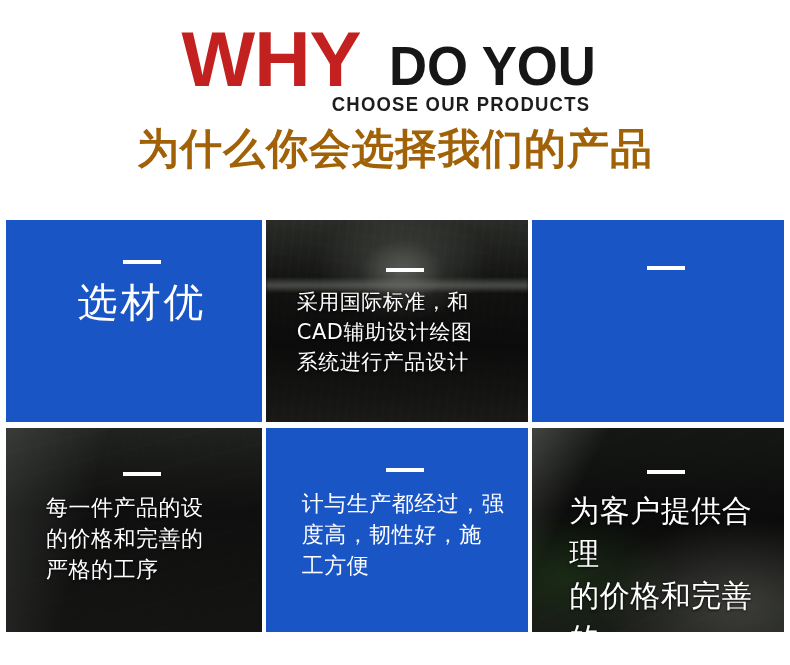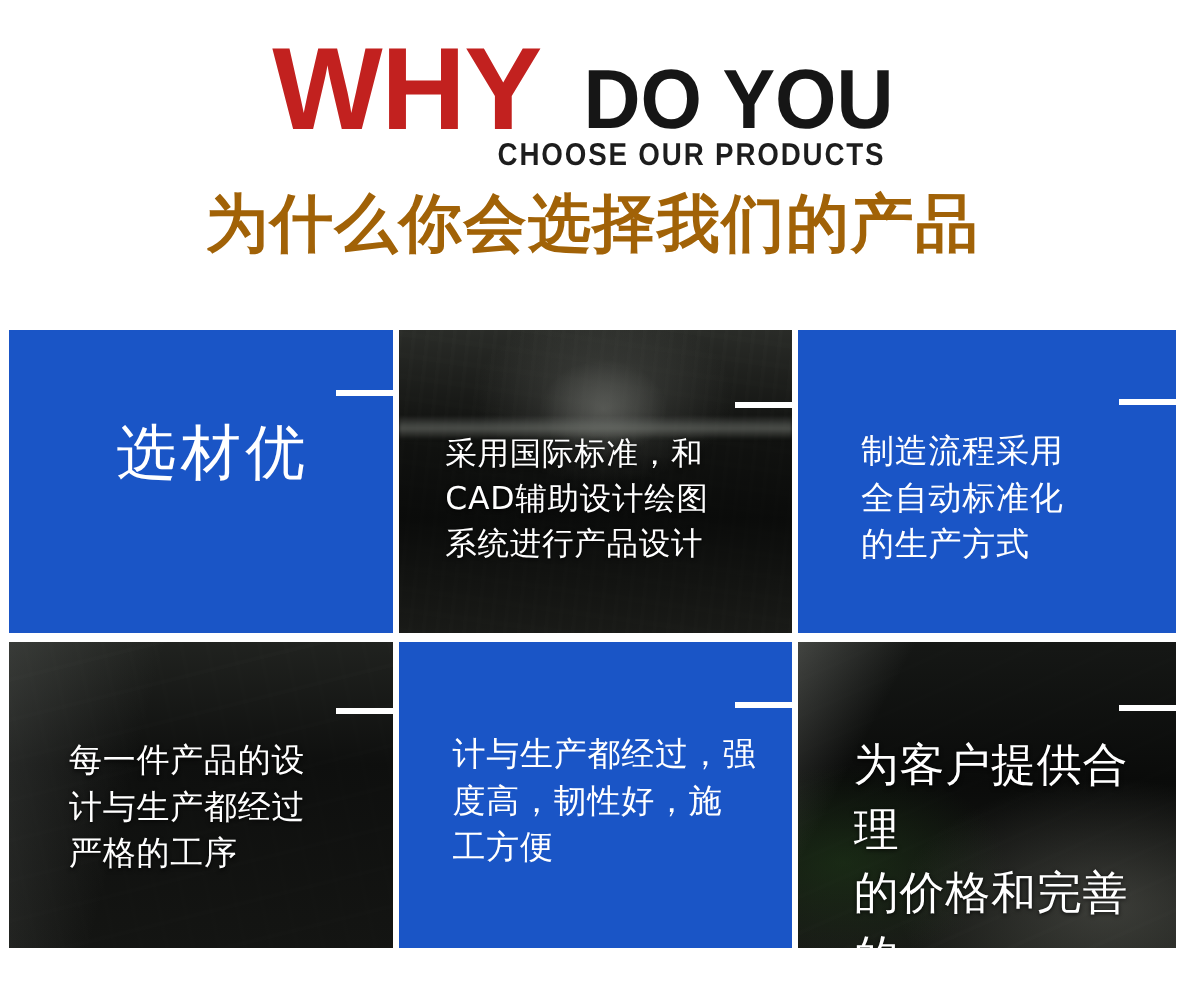--- a/index.html
+++ b/index.html
@@ -107,21 +107,21 @@
     grid-template-rows: 202px 204px;
     column-gap: 4px;
     row-gap: 6px;
   }
 
   .cell {
     position: relative;
     overflow: hidden;
     display: flex;
     flex-direction: column;
-    align-items: flex-end;
+    align-items: center;
     justify-content: flex-start;
     padding-left: 16px;
   }
 
   .cell.blue { background: #1a55c6; }
 
   .cell.photo { background: #4d7c0f; }
 
   
   .photo .bg {
@@ -253,30 +253,27 @@
     <div class="cell photo c2">
       <div class="bg bg-cad"></div>
       <div class="divider"></div>
       <div class="body">采用国际标准，和
 CAD辅助设计绘图
 系统进行产品设计</div>
     </div>
 
     <div class="cell blue c3">
       <div class="divider"></div>
-      <div class="body">制造流程采用
-全自动标准化
-的生产方式</div>
     </div>
 
     <div class="cell photo c4">
       <div class="bg bg-line"></div>
       <div class="divider"></div>
       <div class="body">每一件产品的设
-计与生产都经过
+的价格和完善的
 严格的工序</div>
     </div>
 
     <div class="cell blue c5">
       <div class="divider"></div>
       <div class="body">计与生产都经过，强
 度高，韧性好，施
 工方便</div>
     </div>
 

